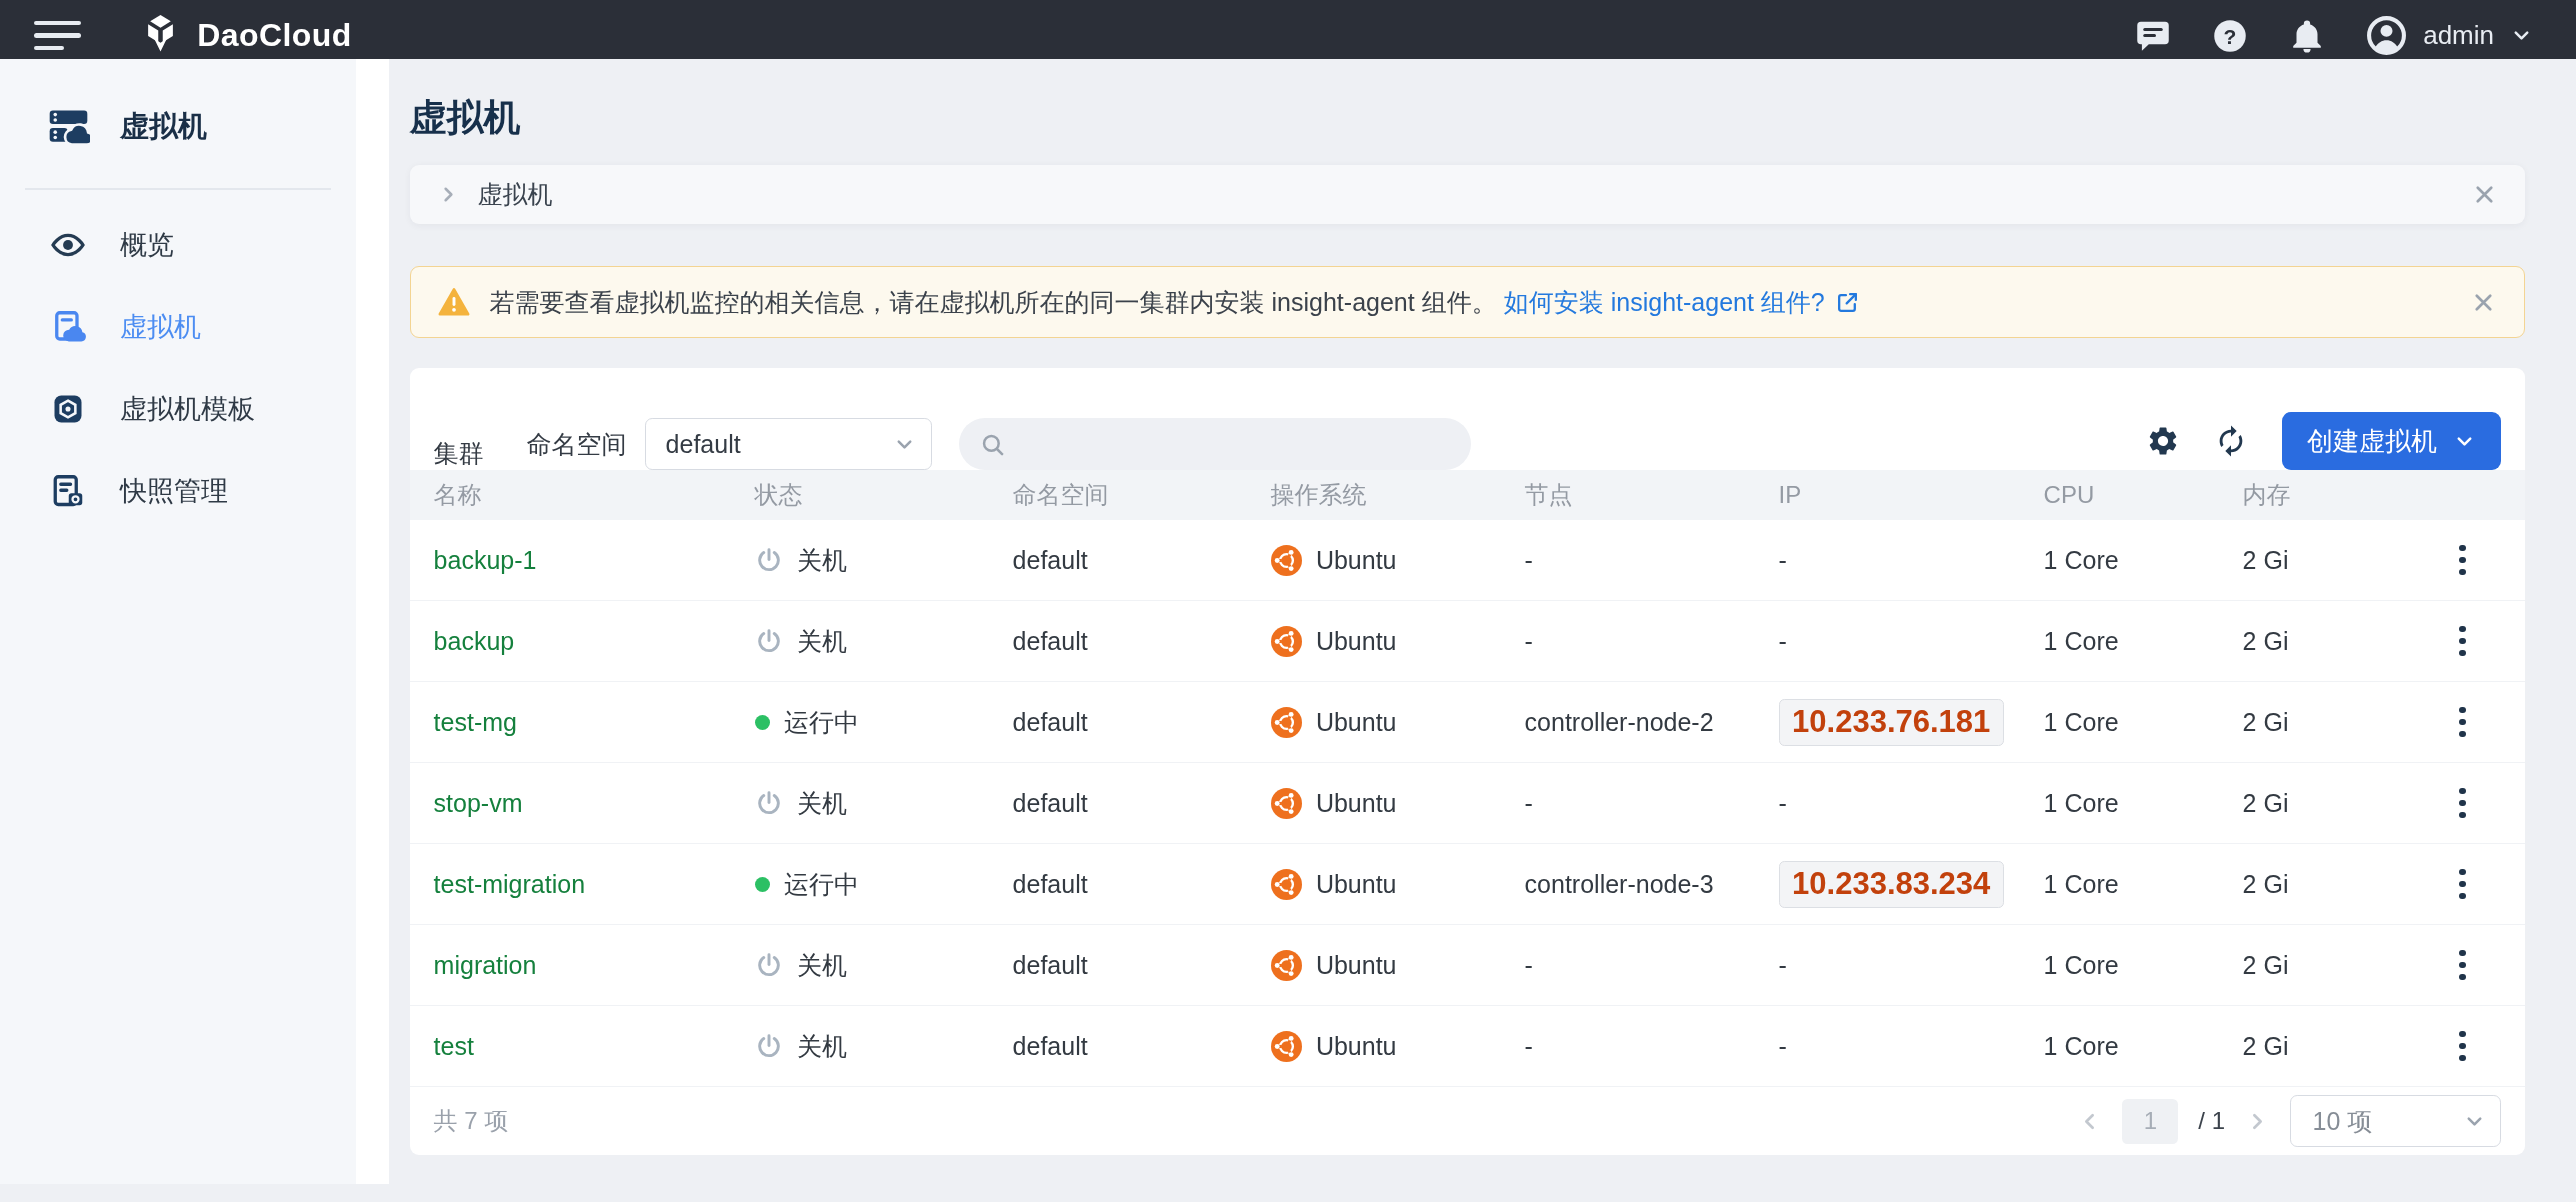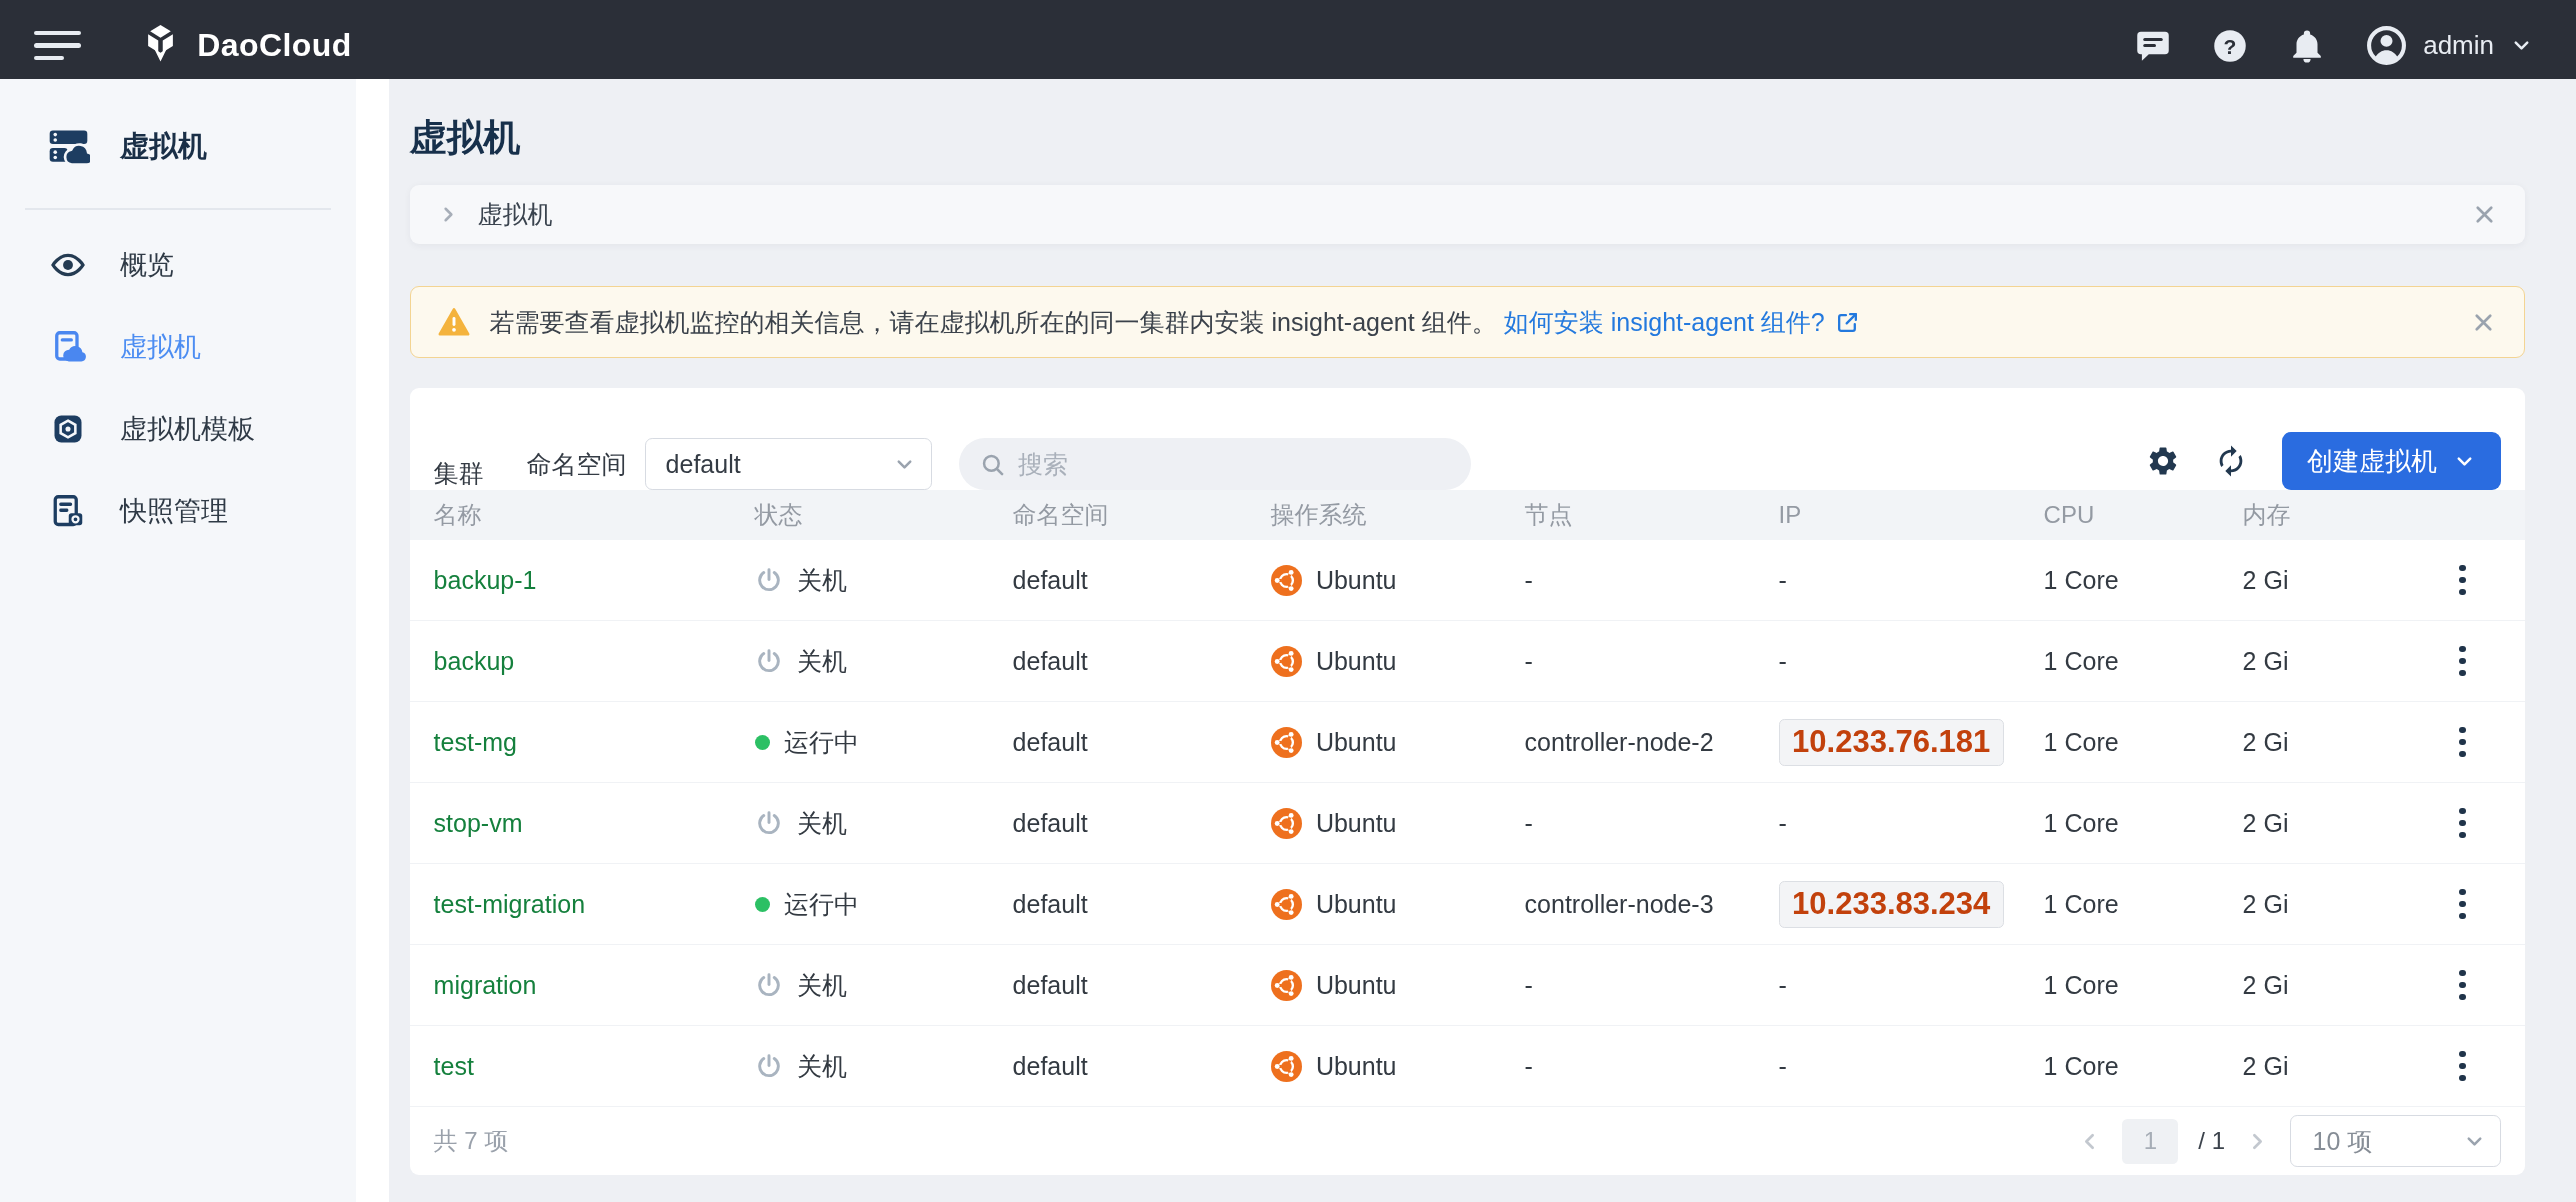--- a/index.html
+++ b/index.html
@@ -1,20 +1,20 @@
 <!DOCTYPE html>
 <html style="font-size:14.3px"><head>
 <meta charset="utf-8">
 <style>
   * { margin:0; padding:0; box-sizing:border-box; }
   html,body { width:2576px; height:1202px; overflow:hidden; }
   body { font-family:"Liberation Sans","DejaVu Sans",sans-serif; background:#eef0f4; font-size:25px; color:#333a42; }
 
   
-  .navbar { height:79px; background:#2b2f38; display:flex; align-items:center; padding:12px 43px 0 34px; }
+  .navbar { height:59px; background:#2b2f38; display:flex; align-items:center; padding:12px 43px 0 34px; }
   .hamburger { display:flex; flex-direction:column; gap:8px; cursor:pointer; }
   .hamburger i { display:block; height:4.5px; width:47px; border-radius:2.7px; background:#e8ecf2; }
   .hamburger i:last-child { width:30px; }
   .brand { display:flex; align-items:center; gap:14.3px; margin-left:57px; }
   .brand svg { width:45px; height:45px; }
   .brand-text { color:#ffffff; font-size:32px; font-weight:bold; letter-spacing:0.4px; }
   .nav-right { margin-left:auto; display:flex; align-items:center; gap:41px; }
   .nav-icon { width:36px; height:36px; display:inline-flex; cursor:pointer; }
   .nav-icon svg { width:100%; height:100%; }
   .user-chip { display:flex; align-items:center; gap:16px; cursor:pointer; }
@@ -268,21 +268,20 @@
             <svg class="chev stroke-chev" viewBox="0 0 24 24">
                 <path d="M6 9l6 6 6-6"></path>
               </svg>
           </div>
         </div>
         <div class="searchbox">
           <svg class="sicon" viewBox="0 0 24 24" fill="none" stroke="#9aa3ae" stroke-width="2.2" stroke-linecap="round">
               <circle cx="11" cy="11" r="6.5"></circle>
               <path d="M16 16l4.5 4.5"></path>
             </svg>
-          <input placeholder="搜索" style="">
         </div>
         <div class="fb-right">
           <span class="icon-btn">
             <svg viewBox="0 0 24 24">
                 <path d="M19.14 12.94c.04-.3.06-.61.06-.94 0-.32-.02-.64-.07-.94l2.03-1.58a.49.49 0 0 0 .12-.61l-1.92-3.32a.488.488 0 0 0-.59-.22l-2.39.96c-.5-.38-1.03-.7-1.62-.94l-.36-2.54a.484.484 0 0 0-.48-.41h-3.84c-.24 0-.43.17-.47.41l-.36 2.54c-.59.24-1.13.57-1.62.94l-2.39-.96c-.22-.08-.47 0-.59.22L2.74 8.87c-.12.21-.08.47.12.61l2.03 1.58c-.05.3-.09.63-.09.94s.02.64.07.94l-2.03 1.58a.49.49 0 0 0-.12.61l1.92 3.32c.12.22.37.29.59.22l2.39-.96c.5.38 1.03.7 1.62.94l.36 2.54c.05.24.24.41.48.41h3.84c.24 0 .44-.17.47-.41l.36-2.54c.59-.24 1.13-.56 1.62-.94l2.39.96c.22.08.47 0 .59-.22l1.92-3.32c.12-.22.07-.47-.12-.61l-2.01-1.58zM12 15.6A3.61 3.61 0 0 1 8.4 12c0-1.98 1.62-3.6 3.6-3.6s3.6 1.62 3.6 3.6-1.62 3.6-3.6 3.6z"></path>
               </svg>
           </span>
           <span class="icon-btn">
             <svg viewBox="0 0 24 24">
                 <path d="M12 6v3l4-4-4-4v3c-4.42 0-8 3.58-8 8 0 1.57.46 3.03 1.24 4.26L6.7 14.8A5.87 5.87 0 0 1 6 12c0-3.31 2.69-6 6-6zm6.76 1.74L17.3 9.2c.44.84.7 1.79.7 2.8 0 3.31-2.69 6-6 6v-3l-4 4 4 4v-3c4.42 0 8-3.58 8-8 0-1.57-.46-3.03-1.24-4.26z"></path>

